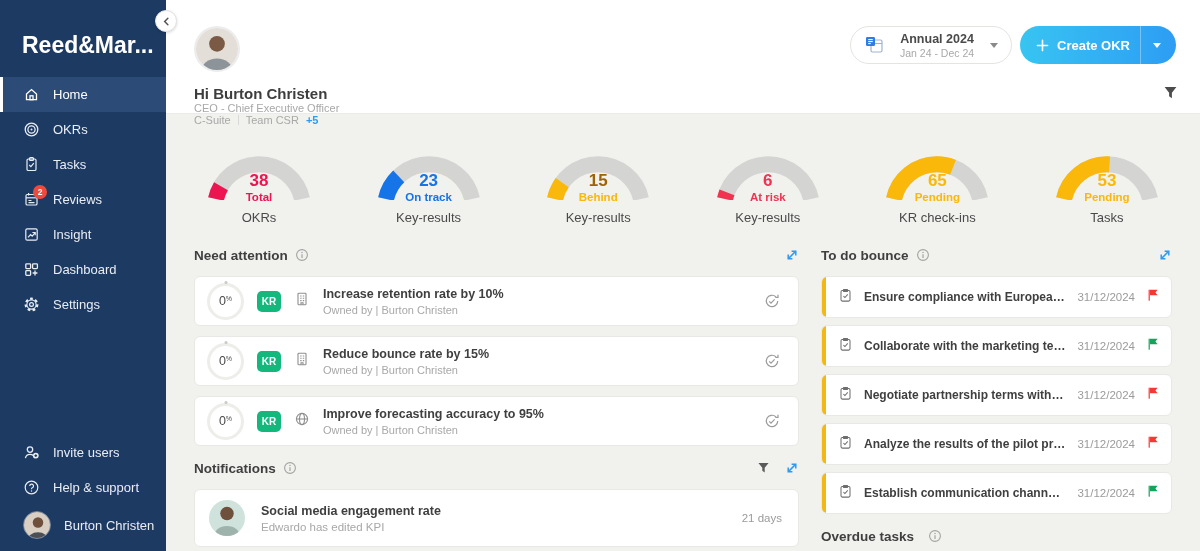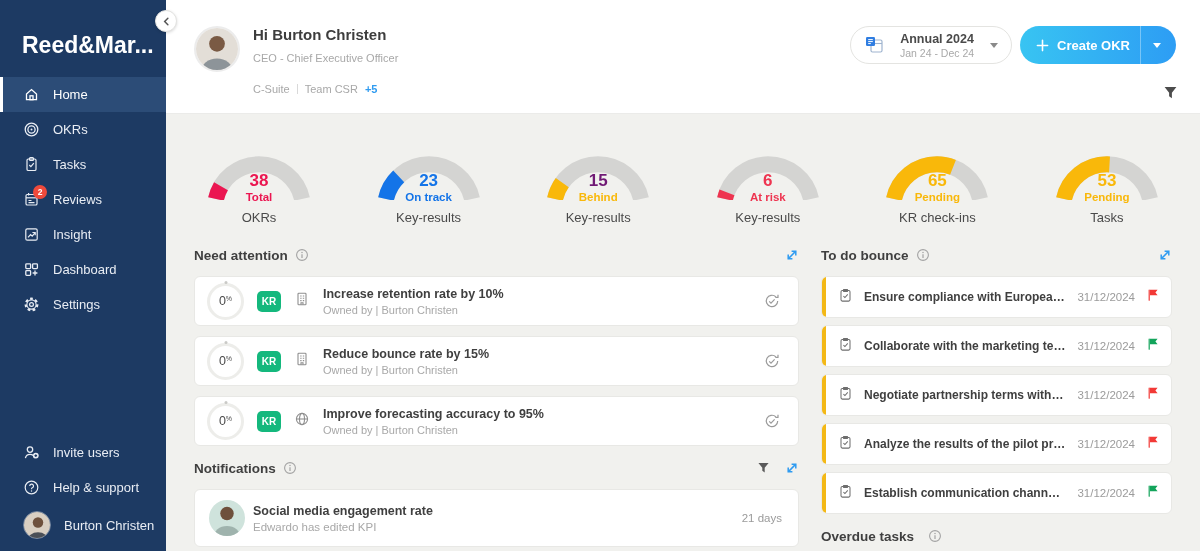--- a/index.html
+++ b/index.html
@@ -39,25 +39,25 @@
   .avatar-xs { width:28px; height:28px; border-radius:50%; overflow:hidden; flex-shrink:0; border:1px solid rgba(255,255,255,.4); }
 
   
   .main { flex:1; min-width:0; display:flex; flex-direction:column; }
   .header {
     background:#fff; height:114px; flex-shrink:0; position:relative;
     border-bottom:1px solid #ebebe9;
     display:flex; align-items:flex-start; justify-content:space-between;
     padding:26px 24px 0 28px;
   }
-  .user-block { display:flex; gap:13px; }
+  .user-block { display:flex; gap:13px;flex-direction:column; }
   .avatar-lg { width:46px; height:46px; border-radius:50%; overflow:hidden; border:2px solid #ececec; flex-shrink:0; }
   .greeting { font-size:15px; font-weight:bold; color:#3d3d3d; }
-  .role { font-size:11px; color:#a8a8a8; margin-top:9px; }
-  .team-row { font-size:11px; color:#a8a8a8; margin-top:19px; display:flex; align-items:center; gap:7px; }
+  .role { font-size:11px; color:#a8a8a8; margin-top:0; }
+  .team-row { font-size:11px; color:#a8a8a8; margin-top:0; display:flex; align-items:center; gap:7px; }
   .vdiv { width:1px; height:10px; background:#d9d9d9; }
   .plus-n { color:#2f9bf0; font-weight:bold; cursor:pointer; }
 
   .controls { display:flex; align-items:flex-end; gap:8px; }
   .period {
     display:flex; align-items:center; gap:10px; height:38px; min-width:162px;
     background:#fff; border:1px solid #e4e4e1; border-radius:19px; padding:0 13px; cursor:pointer;
   }
   .period-text { flex:1; text-align:center; }
   .period-label { font-size:12.5px; font-weight:bold; color:#4a4a4a; }
@@ -120,21 +120,21 @@
     height:42px; display:flex; align-items:center; gap:11px; padding:0 11px 0 16px;
     margin-bottom:7px; overflow:hidden; cursor:pointer;
   }
   .task-card::before { content:""; position:absolute; left:0; top:0; bottom:0; width:4px; background:#f3b816; }
   .task-title { flex:1; font-size:12px; font-weight:bold; color:#3f3f3f; white-space:nowrap; overflow:hidden; text-overflow:ellipsis; }
   .task-date { font-size:11.5px; color:#9b9b9b; flex-shrink:0; }
   .task-flag { flex-shrink:0; cursor:pointer; }
 
   .notif-card {
     background:#fff; border:1px solid #e8e8e5; border-radius:6px; height:58px;
-    display:flex; align-items:center; gap:8px; padding:0 16px 0 14px; cursor:pointer;
+    display:flex; align-items:center; gap:16px; padding:0 16px 0 14px; cursor:pointer;
   }
   .avatar-md { width:36px; height:36px; border-radius:50%; overflow:hidden; flex-shrink:0; }
   .notif-title { font-size:12.5px; font-weight:bold; color:#3f3f3f; }
   .notif-sub { font-size:11.5px; color:#a8a8a8; margin-top:3px; }
   .notif-time { margin-left:auto; font-size:11.5px; color:#9b9b9b; }
 </style>
 </head>
 <body>
 
 <div class="app">
@@ -345,21 +345,21 @@
           <div class="gauge-label">Key-results</div>
         </div>
 
         <div class="gauge">
           <div class="gauge-wrap">
             <svg width="104" height="54" viewBox="0 0 104 54">
                 <path d="M9 53 A44 44 0 0 1 95 53" fill="none" stroke="#d4d4d2" stroke-width="16"></path>
                 <path class="gauge-fill" d="M9 53 A44 44 0 0 1 95 53" fill="none" stroke-width="16" stroke="#f9b80a" stroke-dasharray="18.0 999"></path>
               </svg>
             <div class="gauge-text">
-                <div class="gauge-value" style="color: #701a75;">15</div>
+                <div class="gauge-value" style="color: #a16207;">15</div>
                 <div class="gauge-status" style="color: rgb(249, 184, 10);">Behind</div>
               </div>
           </div>
           <div class="gauge-label">Key-results</div>
         </div>
 
         <div class="gauge">
           <div class="gauge-wrap">
             <svg width="104" height="54" viewBox="0 0 104 54">
                 <path d="M9 53 A44 44 0 0 1 95 53" fill="none" stroke="#d4d4d2" stroke-width="16"></path>

